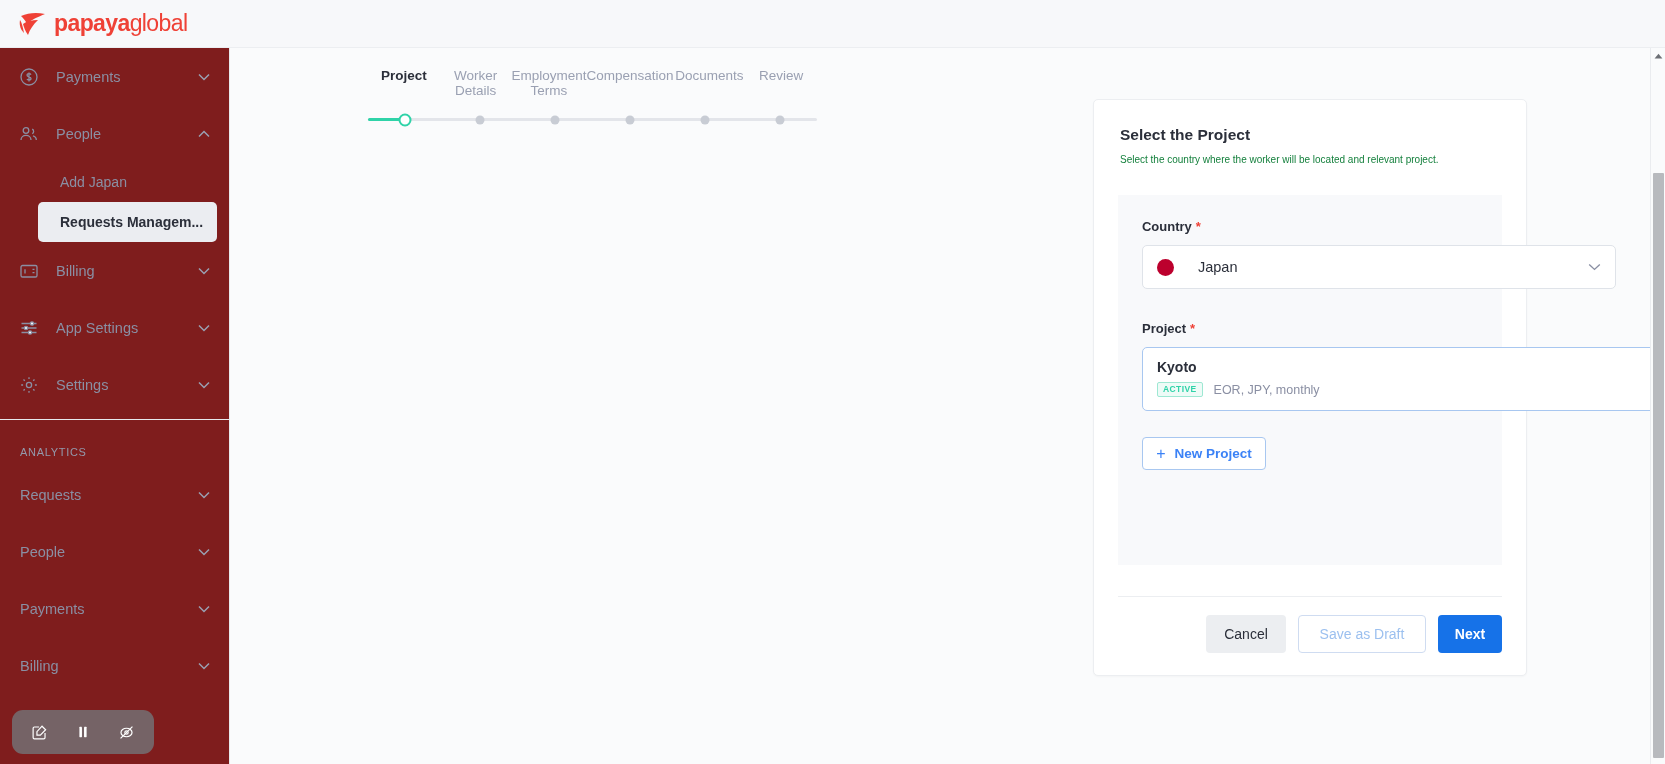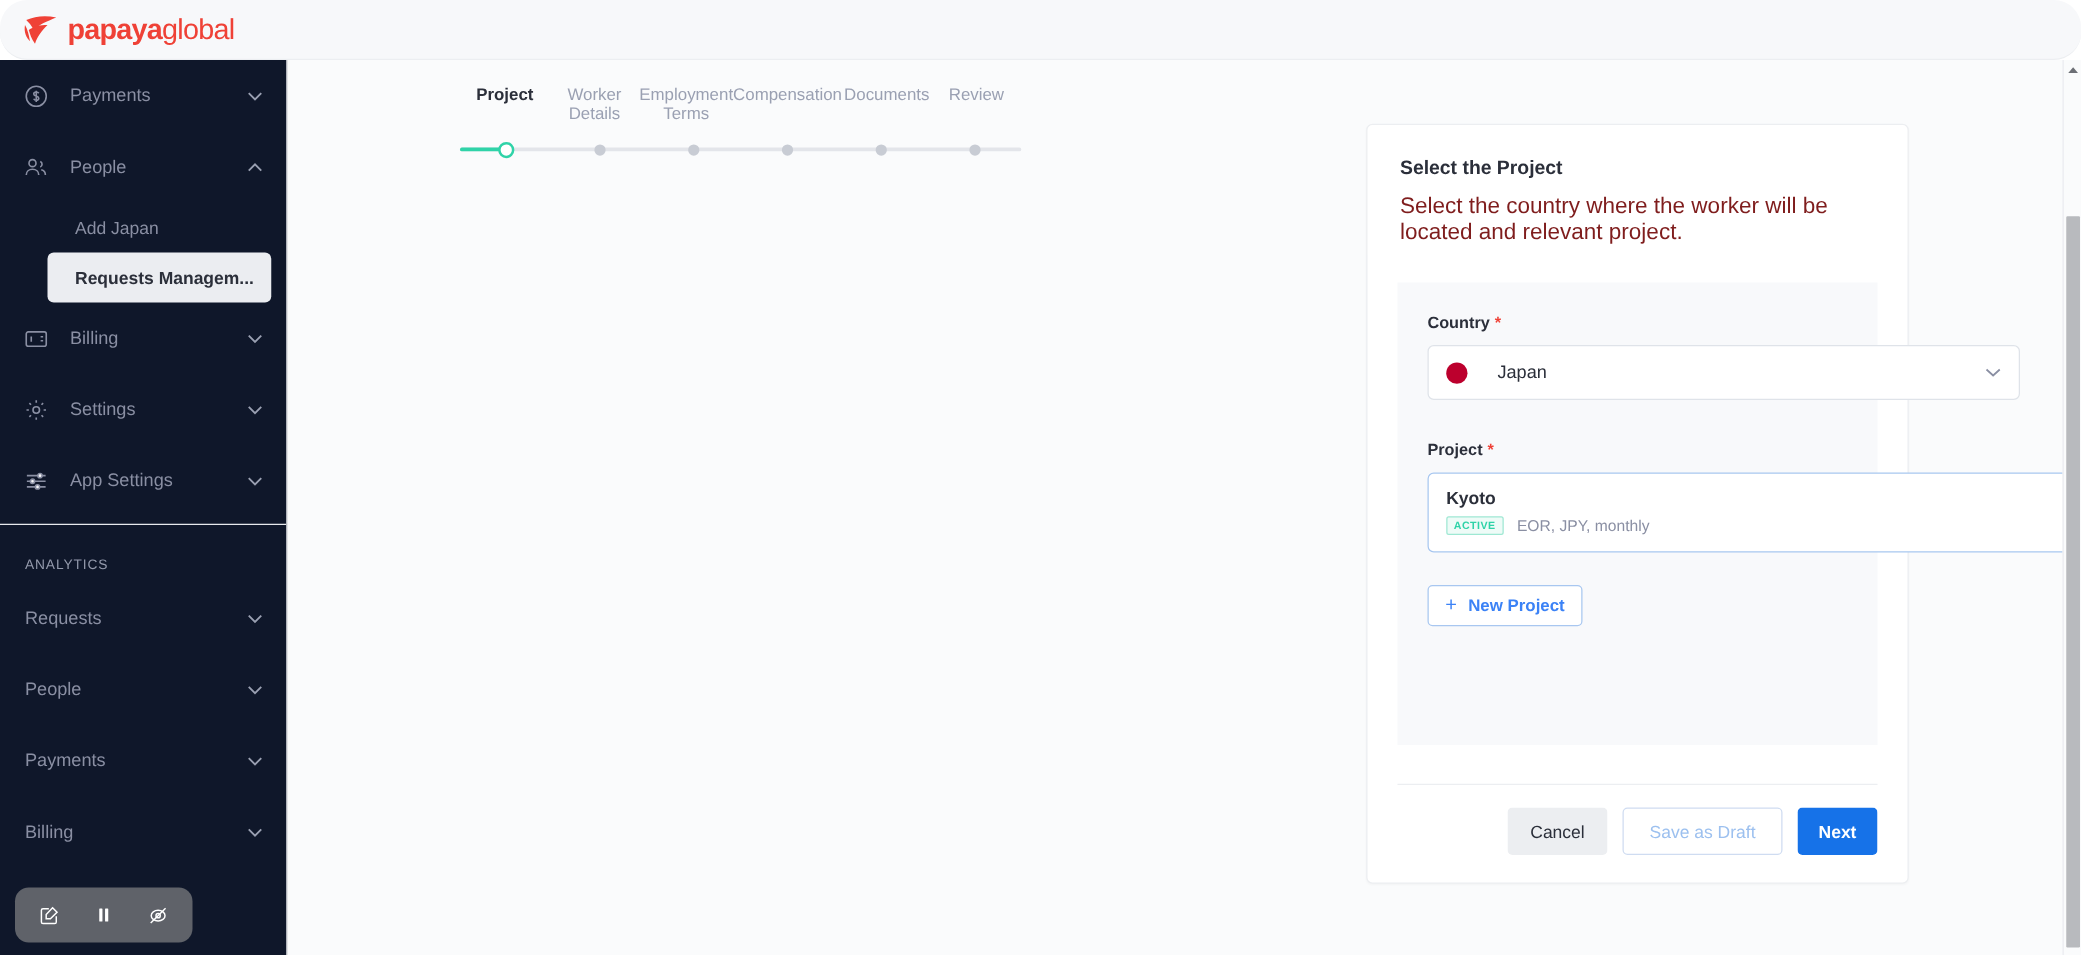--- a/index.html
+++ b/index.html
@@ -11,37 +11,36 @@
   }
   .app { position: relative; width: 1665px; height: 764px; display: flex; flex-direction: column; }
 
   
   .topbar {
     height: 48px; min-height: 48px; width: 100%;
     background: #f7f8fa;
     display: flex; align-items: center;
     padding-left: 18px;
     border-bottom: 1px solid #eceef1;
-    border-radius: 22px;
   }
   .logo { display: flex; align-items: center; gap: 6px; }
   .logo-mark { width: 30px; height: 26px; }
   .logo-text {
     font-size: 23px; font-weight: 700; letter-spacing: -0.6px;
     color: #ef4136;
   }
   .logo-text .thin { font-weight: 400; }
 
   
   .body-split { flex: 1; display: flex; min-height: 0; }
 
   
   .sidebar {
     width: 230px; min-width: 230px;
-    background: #0f172a;
+    background: #7f1d1d;
     border-right: 1px solid #e7e9ed;
     position: relative;
     overflow: hidden;
   }
   .nav-item {
     display: flex; align-items: center;
     height: 57px; padding: 0 18px;
     color: #8a8fa3; font-size: 14.5px;
     cursor: pointer;
   }
@@ -118,21 +117,21 @@
   .card {
     background: #ffffff;
     border: 1px solid #eceef1;
     border-radius: 5px;
     margin: 51px 138px 0 138px;
     min-height: 560px;
     box-shadow: 0 1px 2px rgba(16,24,40,0.03);
   }
   .card-head { padding: 26px 26px 6px 26px; }
   .card-title { font-size: 15.5px; font-weight: 700; color: #2b2f3a; }
-  .card-sub { font-size: 18px; color: #7f1d1d; margin-top: 10px; }
+  .card-sub { font-size: 10px; color: #15803d; margin-top: 10px; }
 
   .panel {
     margin: 24px 24px 0 24px;
     background: #f8f9fb;
     padding: 24px 24px 34px 24px;
     min-height: 370px;
   }
   .field-label {
     font-size: 13px; font-weight: 700; color: #2b2f3a;
     margin-bottom: 11px; display: flex; align-items: center; gap: 4px;
@@ -294,42 +293,42 @@
         <span class="chev">
           <svg width="12" height="8" viewBox="0 0 12 8" fill="none" stroke="currentColor" stroke-width="1.5">
               <path d="M1 1.5 L6 6.5 L11 1.5"></path>
             </svg>
         </span>
       </div>
 
       <div class="nav-item">
         <span class="nav-icon">
           <svg width="20" height="20" viewBox="0 0 20 20" fill="none" stroke="currentColor" stroke-width="1.3">
-            <circle cx="10" cy="10" r="2.6"></circle>
-            <path d="M10 2.2v1.9M10 15.9v1.9M17.8 10h-1.9M4.1 10H2.2M15.5 4.5l-1.3 1.3M5.8 14.2l-1.3 1.3M15.5 15.5l-1.3-1.3M5.8 5.8L4.5 4.5"></path>
-          </svg>
-        </span>
-        <span class="nav-label">Settings</span>
-        <span class="chev">
-          <svg width="12" height="8" viewBox="0 0 12 8" fill="none" stroke="currentColor" stroke-width="1.5">
-              <path d="M1 1.5 L6 6.5 L11 1.5"></path>
-            </svg>
-        </span>
-      </div>
-
-      <div class="nav-item">
-        <span class="nav-icon">
-          <svg width="20" height="20" viewBox="0 0 20 20" fill="none" stroke="currentColor" stroke-width="1.3">
             <path d="M2.5 5.5h15M2.5 10h15M2.5 14.5h15"></path>
             <circle cx="13" cy="5.5" r="1.7" fill="#f7f8fa"></circle>
               <circle cx="7" cy="10" r="1.7" fill="#f7f8fa"></circle>
               <circle cx="11" cy="14.5" r="1.7" fill="#f7f8fa"></circle>
           </svg>
         </span>
         <span class="nav-label">App Settings</span>
+        <span class="chev">
+          <svg width="12" height="8" viewBox="0 0 12 8" fill="none" stroke="currentColor" stroke-width="1.5">
+              <path d="M1 1.5 L6 6.5 L11 1.5"></path>
+            </svg>
+        </span>
+      </div>
+
+      <div class="nav-item">
+        <span class="nav-icon">
+          <svg width="20" height="20" viewBox="0 0 20 20" fill="none" stroke="currentColor" stroke-width="1.3">
+            <circle cx="10" cy="10" r="2.6"></circle>
+            <path d="M10 2.2v1.9M10 15.9v1.9M17.8 10h-1.9M4.1 10H2.2M15.5 4.5l-1.3 1.3M5.8 14.2l-1.3 1.3M15.5 15.5l-1.3-1.3M5.8 5.8L4.5 4.5"></path>
+          </svg>
+        </span>
+        <span class="nav-label">Settings</span>
         <span class="chev">
           <svg width="12" height="8" viewBox="0 0 12 8" fill="none" stroke="currentColor" stroke-width="1.5">
               <path d="M1 1.5 L6 6.5 L11 1.5"></path>
             </svg>
         </span>
       </div>
 
       <div class="nav-sep"></div>
 
       <div class="section-label">ANALYTICS</div>

